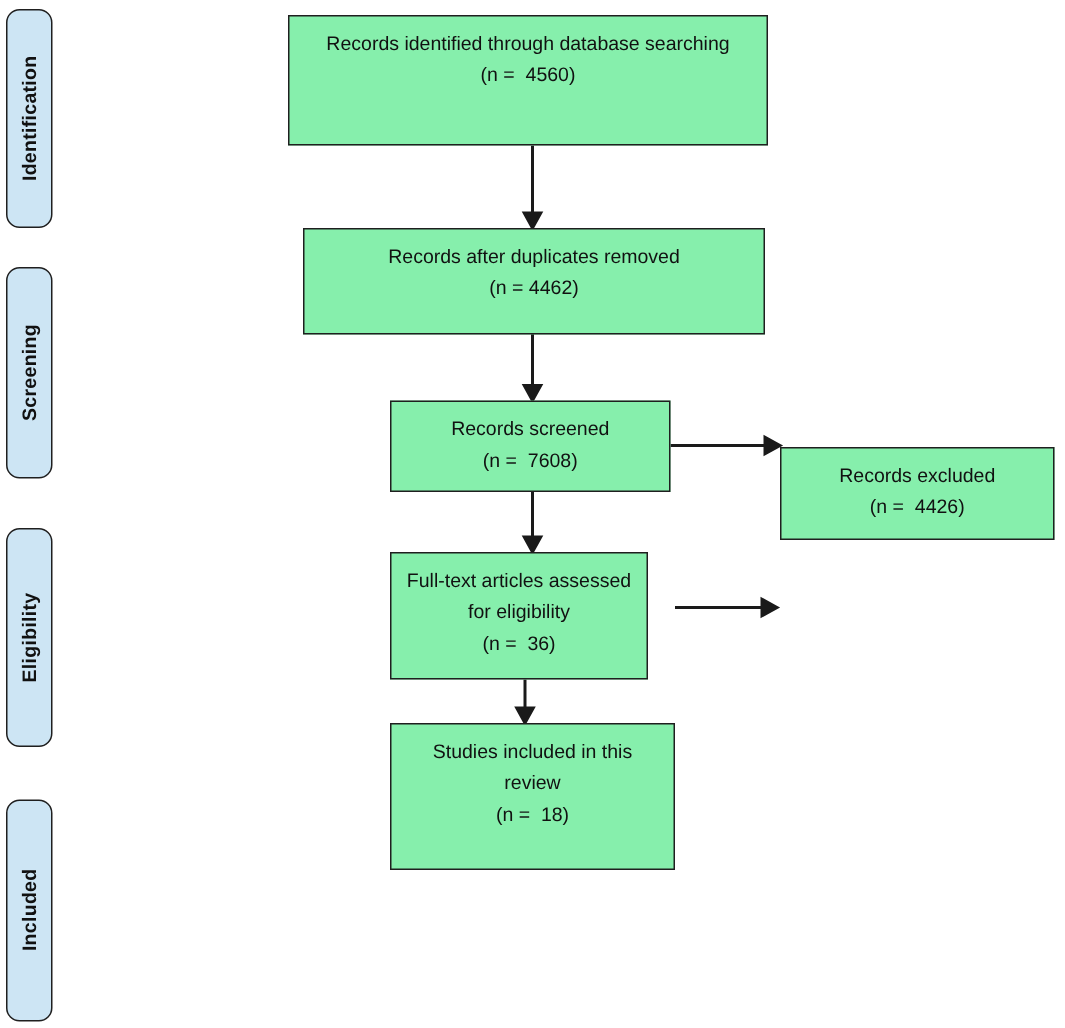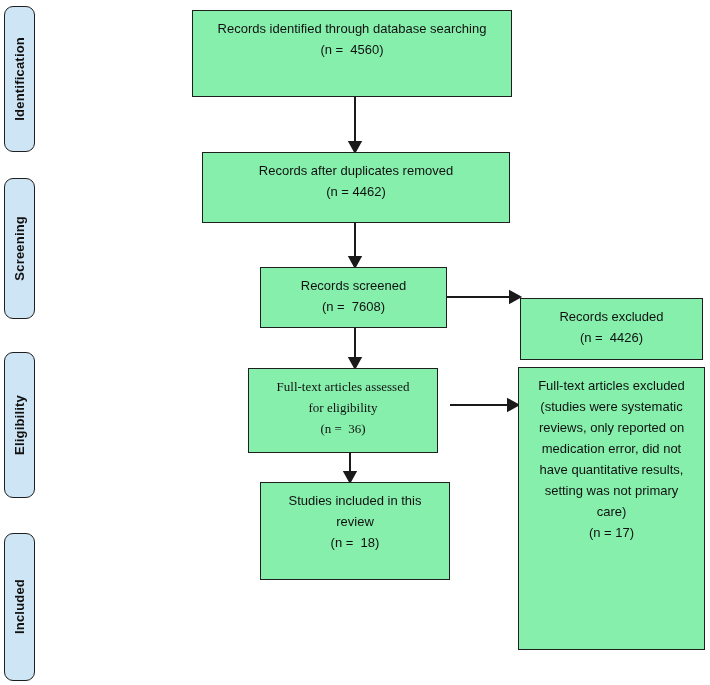--- a/index.html
+++ b/index.html
@@ -63,21 +63,21 @@
     text-align: center;
     font-size: 13px;
     line-height: 21px;
     padding: 7px 4px 0 4px;
     white-space: pre-wrap;
   }
   .b-identified  { left: 192px; top: 10px;  width: 320px; height: 87px; }
   .b-duplicates  { left: 202px; top: 152px; width: 308px; height: 71px; }
   .b-screened    { left: 260px; top: 267px; width: 187px; height: 61px; }
   .b-rexcluded   { left: 520px; top: 266px; width: 183px; height: 62px; margin-top: 32px; }
-  .b-assessed    { left: 248px; top: 368px; width: 190px; height: 85px; font-family: Liberation Serif, serif; }
+  .b-assessed    { left: 260px; top: 368px; width: 172px; height: 85px; }
   .b-ftexcluded  { left: 518px; top: 367px; width: 187px; height: 283px; }
   .b-included    { left: 260px; top: 482px; width: 190px; height: 98px; }
 </style>
 </head>
 <body>
 
 <div class="canvas">
 
   <svg class="arrows" width="710" height="685" viewBox="0 0 710 685">
     <g stroke="#1a1a1a" stroke-width="2" fill="#1a1a1a">
@@ -124,26 +124,18 @@
   <div class="fbox b-screened">Records screened
 (n =  7608)</div>
 
   <div class="fbox b-rexcluded">Records excluded
 (n =  4426)</div>
 
   <div class="fbox b-assessed">Full-text articles assessed
 for eligibility
 (n =  36)</div>
 
-  <div class="fbox b-ftexcluded">Full-text articles excluded
-(studies were systematic
-reviews, only reported on
-medication error, did not
-have quantitative results,
-setting was not primary
-care)
-(n = 17)</div>
 
   <div class="fbox b-included">Studies included in this
 review
 (n =  18)</div>
 
 </div>
 
 </body></html>

